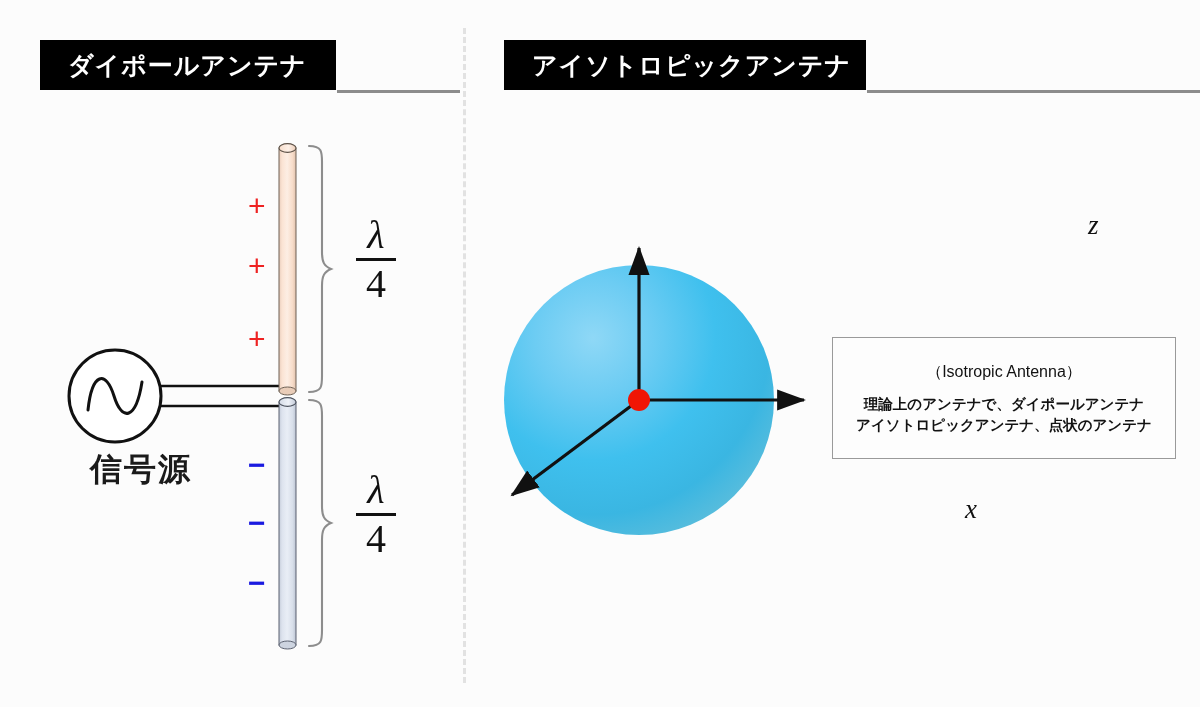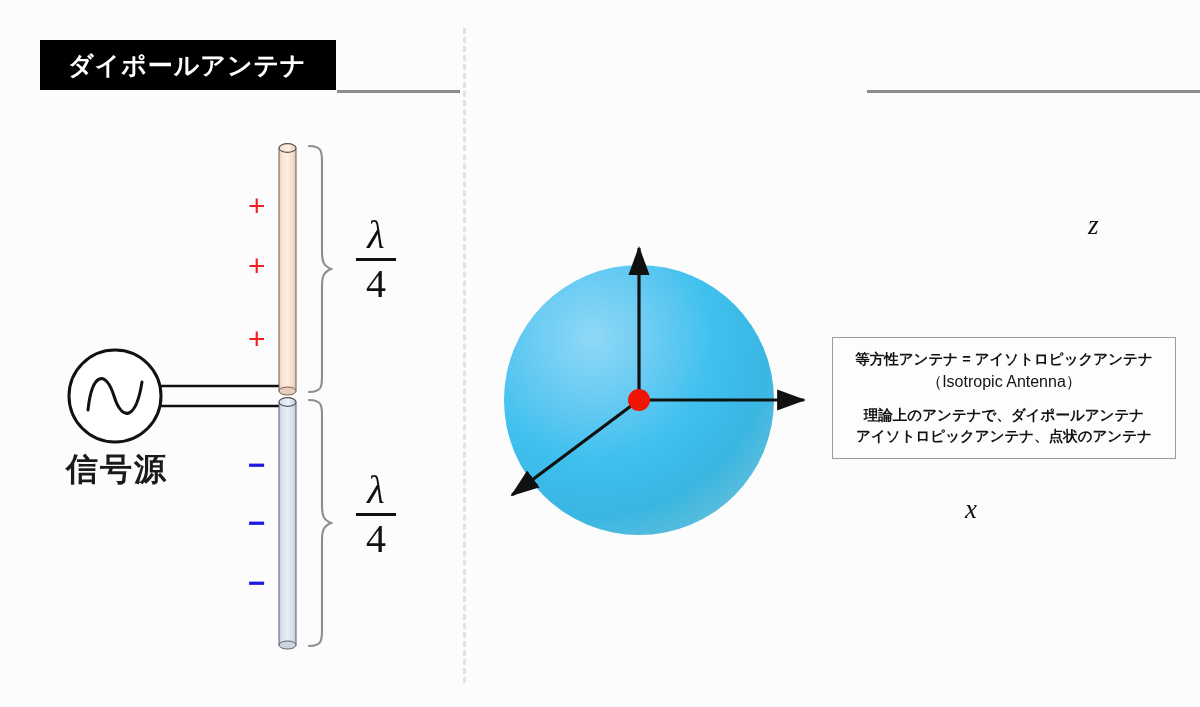--- a/index.html
+++ b/index.html
@@ -249,28 +249,31 @@
     <div class="bar"></div>
     <div class="den">4</div>
   </div>
 
   <div class="fraction" style="left:348px; top:470px;">
     <div class="num">λ</div>
     <div class="bar"></div>
     <div class="den">4</div>
   </div>
 
-  <div id="signal-source-label" style="top:448px;">信号源</div>
+  <div id="signal-source-label" style="top:448px;margin-left:24px;">信号源</div>
 </div>
 
 <div id="divider"></div>
 
 <div class="panel" id="panel-right">
 
   <div class="title-wrap" style="left:40px; top:40px; width:706px;">
+    <div class="title-bar" style="width:362px;">
+      <span class="title-text">アイソトロピックアンテナ</span>
+    </div>
     <div class="title-rule" style="left:363px; width:343px;"></div>
   </div>
 
   <svg id="sphere-svg" width="736" height="707" viewBox="0 0 736 707">
     <defs>
       <radialGradient id="sphereGrad" cx="33%" cy="27%" r="78%">
         <stop offset="0%" stop-color="#8fd8f6"></stop>
         <stop offset="28%" stop-color="#6cccf3"></stop>
         <stop offset="58%" stop-color="#3fc0ee"></stop>
         <stop offset="84%" stop-color="#3ab6e2"></stop>
@@ -291,18 +294,17 @@
 
     <circle cx="175" cy="400" r="11" fill="#f01505"></circle>
   </svg>
 
   <div class="axis-label" style="left:624px; top:212px;">z</div>
 
   <div class="axis-label" style="left:501px; top:496px;">x</div>
 </div>
 
 <div id="info-box">
-  <div class="info-line">等方性アンテナ = アイソトロピックアンテナ</div>
   <div class="info-line sub">（Isotropic Antenna）</div>
   <div class="info-gap"></div>
   <div class="info-line">理論上のアンテナで、ダイポールアンテナ</div>
   <div class="info-line">アイソトロピックアンテナ、点状のアンテナ</div>
 </div>
 
 </body></html>

